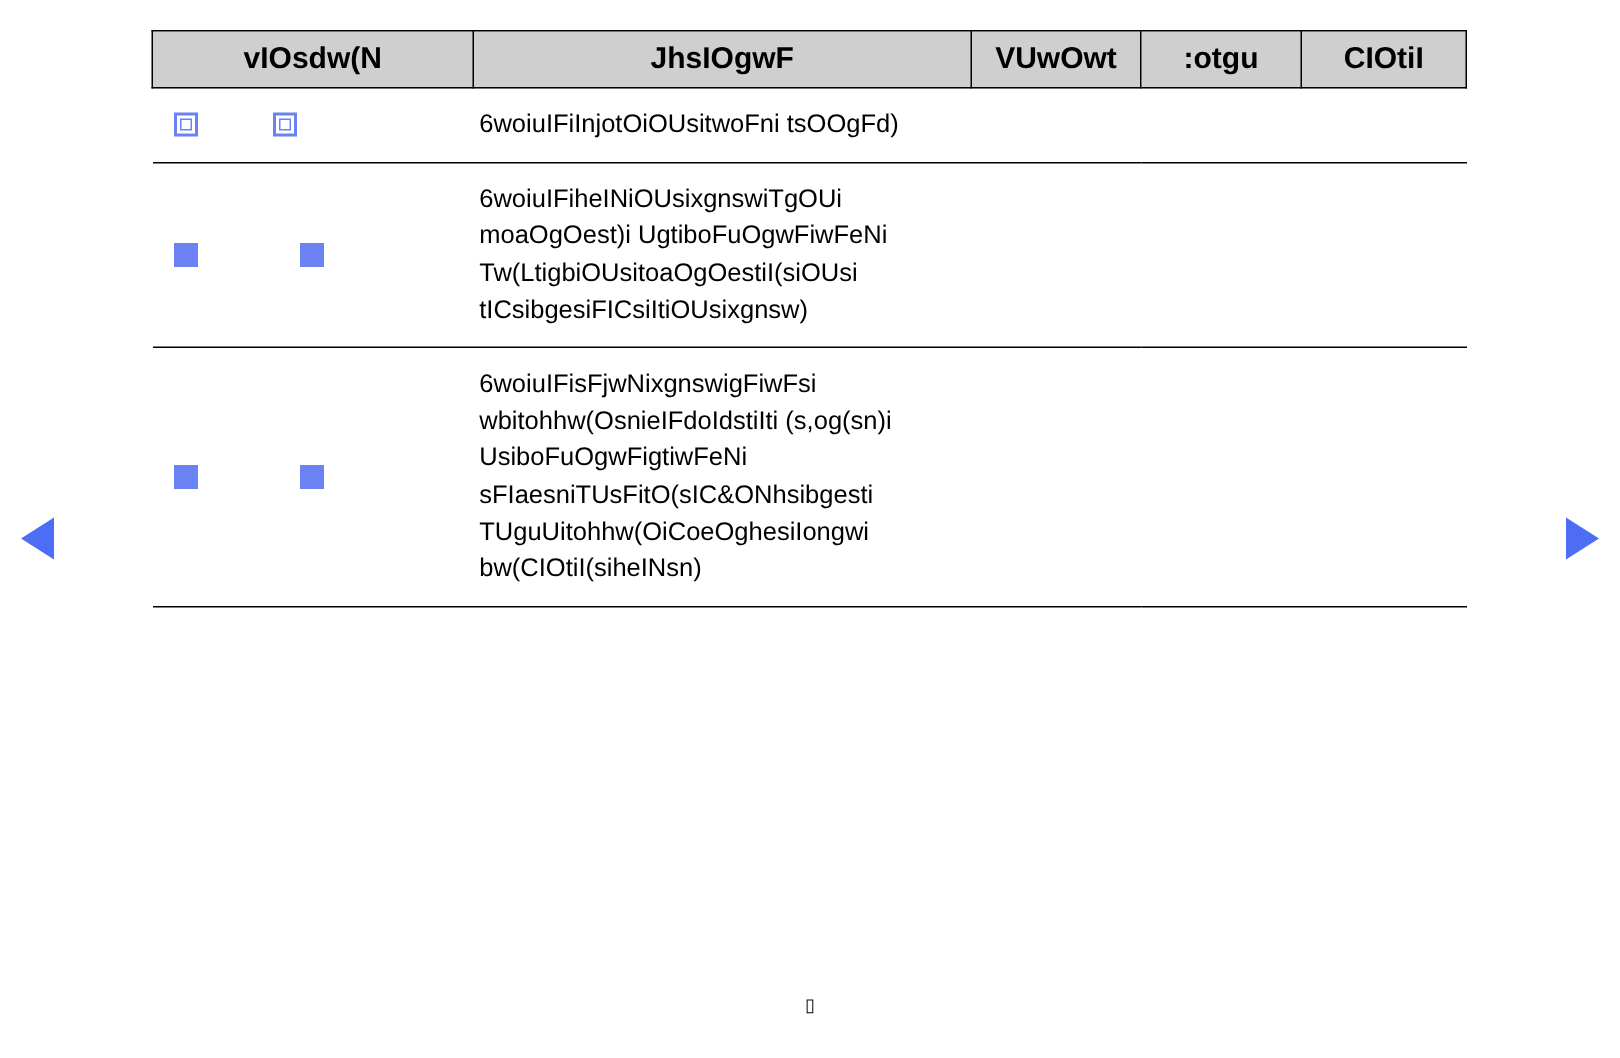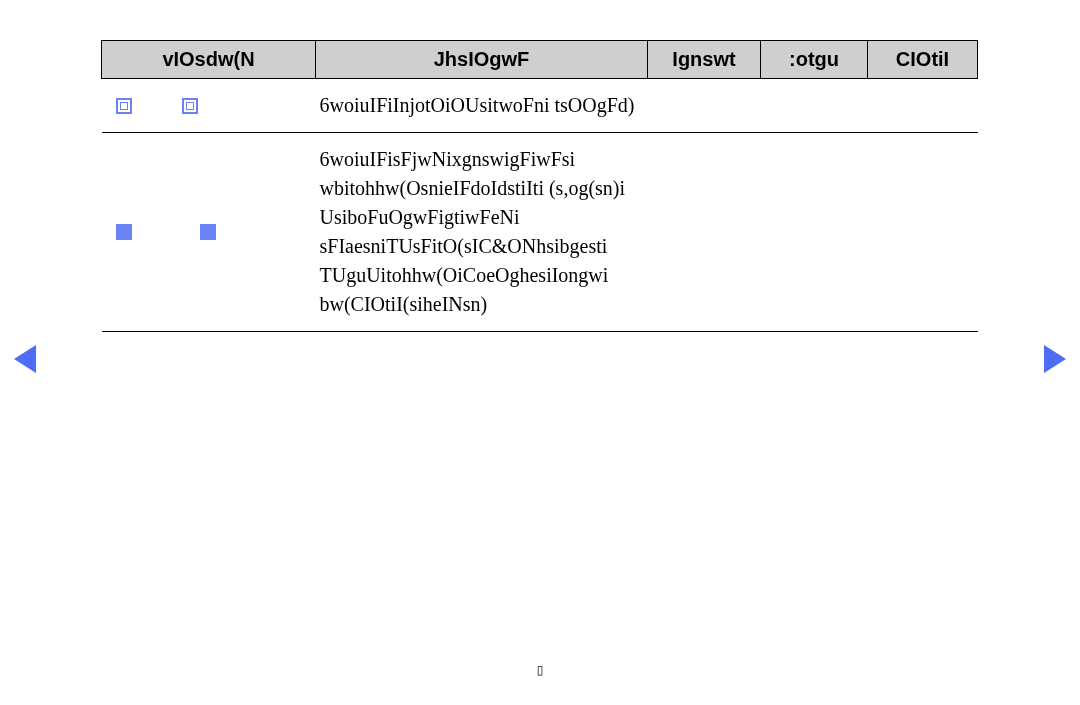--- a/index.html
+++ b/index.html
@@ -40,21 +40,20 @@
   .table-area {
     position: absolute;
     top: 20px;
     left: 101px;
     width: 876px;
   }
   table {
     width: 100%;
     border-collapse: collapse;
     table-layout: fixed;
-    margin-top: 20px;
   }
   th {
     background: #cfcfcf;
     border: 1px solid #000;
     font-weight: bold;
     text-align: center;
     vertical-align: middle;
     height: 38px;
     font-size: 20px;
   }
@@ -87,23 +86,22 @@
     background: #fff;
     border: 2px solid #6b82f5;
   }
   .cb.outline::after {
     content: "";
     position: absolute;
     top: 2px; left: 2px; right: 2px; bottom: 2px;
     border: 1px solid #6b82f5;
   }
   .desc {
-    font-size: 20px;
+    font-size: 17px;
     word-break: break-word;
-    font-family: Liberation Serif, serif;
   }
   .footer-glyph {
     position: absolute;
     bottom: 28px;
     left: 50%;
     transform: translateX(-50%);
     font-size: 12px;
     color: #000;
   }
 </style>
@@ -121,35 +119,49 @@
         <col class="col0">
           <col class="col1">
           <col class="col2">
           <col class="col3">
           <col class="col4">
       </colgroup>
       <thead>
         <tr>
           <th>vIOsdw(N</th>
           <th>JhsIOgwF</th>
-          <th>Ignswt</th>
+          <th>VUwOwt</th>
           <th>:otgu</th>
           <th>CIOtiI</th>
         </tr>
       </thead>
       <tbody>
         <tr>
           <td>
             <span class="checkpair">
               <span class="cb outline"></span>
               <span class="cb outline"></span>
             </span>
           </td>
           <td>
               <div class="desc">6woiuIFiInjotOiOUsitwoFni tsOOgFd)</div>
+            </td>
+          <td></td>
+            <td></td>
+            <td></td>
+        </tr>
+        <tr>
+          <td>
+            <span class="checkpair gap-big">
+              <span class="cb"></span>
+              <span class="cb"></span>
+            </span>
+          </td>
+          <td>
+              <div class="desc">6woiuIFiheINiOUsixgnswiTgOUi moaOgOest)i UgtiboFuOgwFiwFeNi Tw(LtigbiOUsitoaOgOestiI(siOUsi tICsibgesiFICsiItiOUsixgnsw)</div>
             </td>
           <td></td>
             <td></td>
             <td></td>
         </tr>
         <tr>
           <td>
             <span class="checkpair gap-big">
               <span class="cb"></span>
               <span class="cb"></span>

